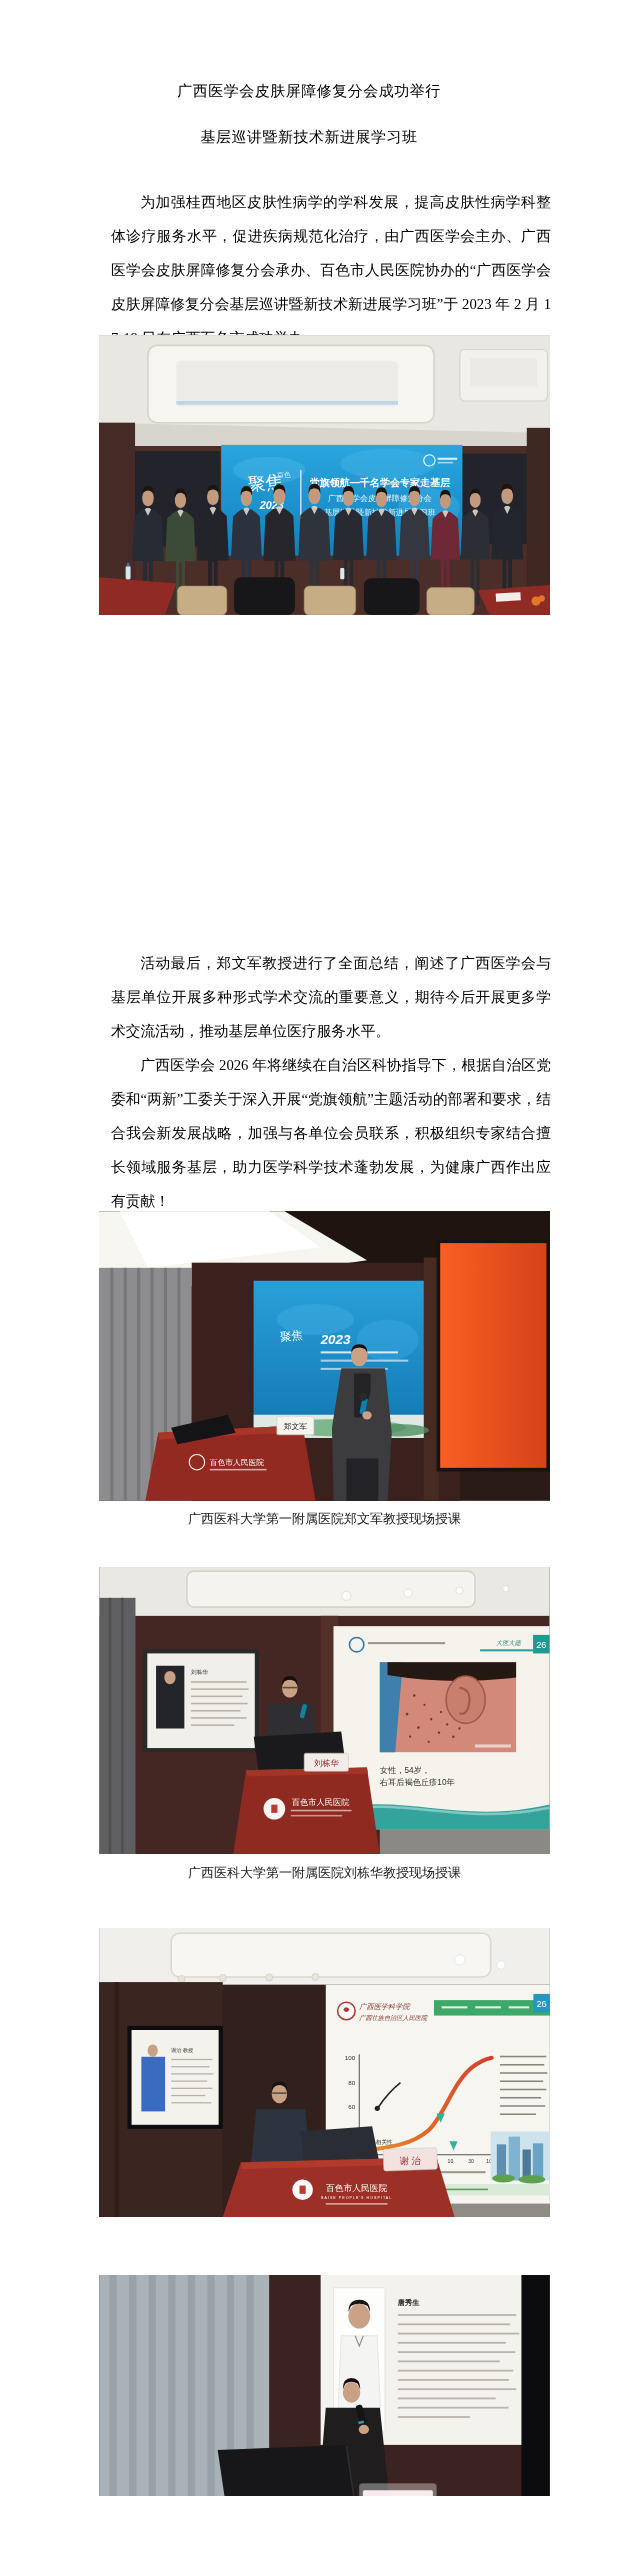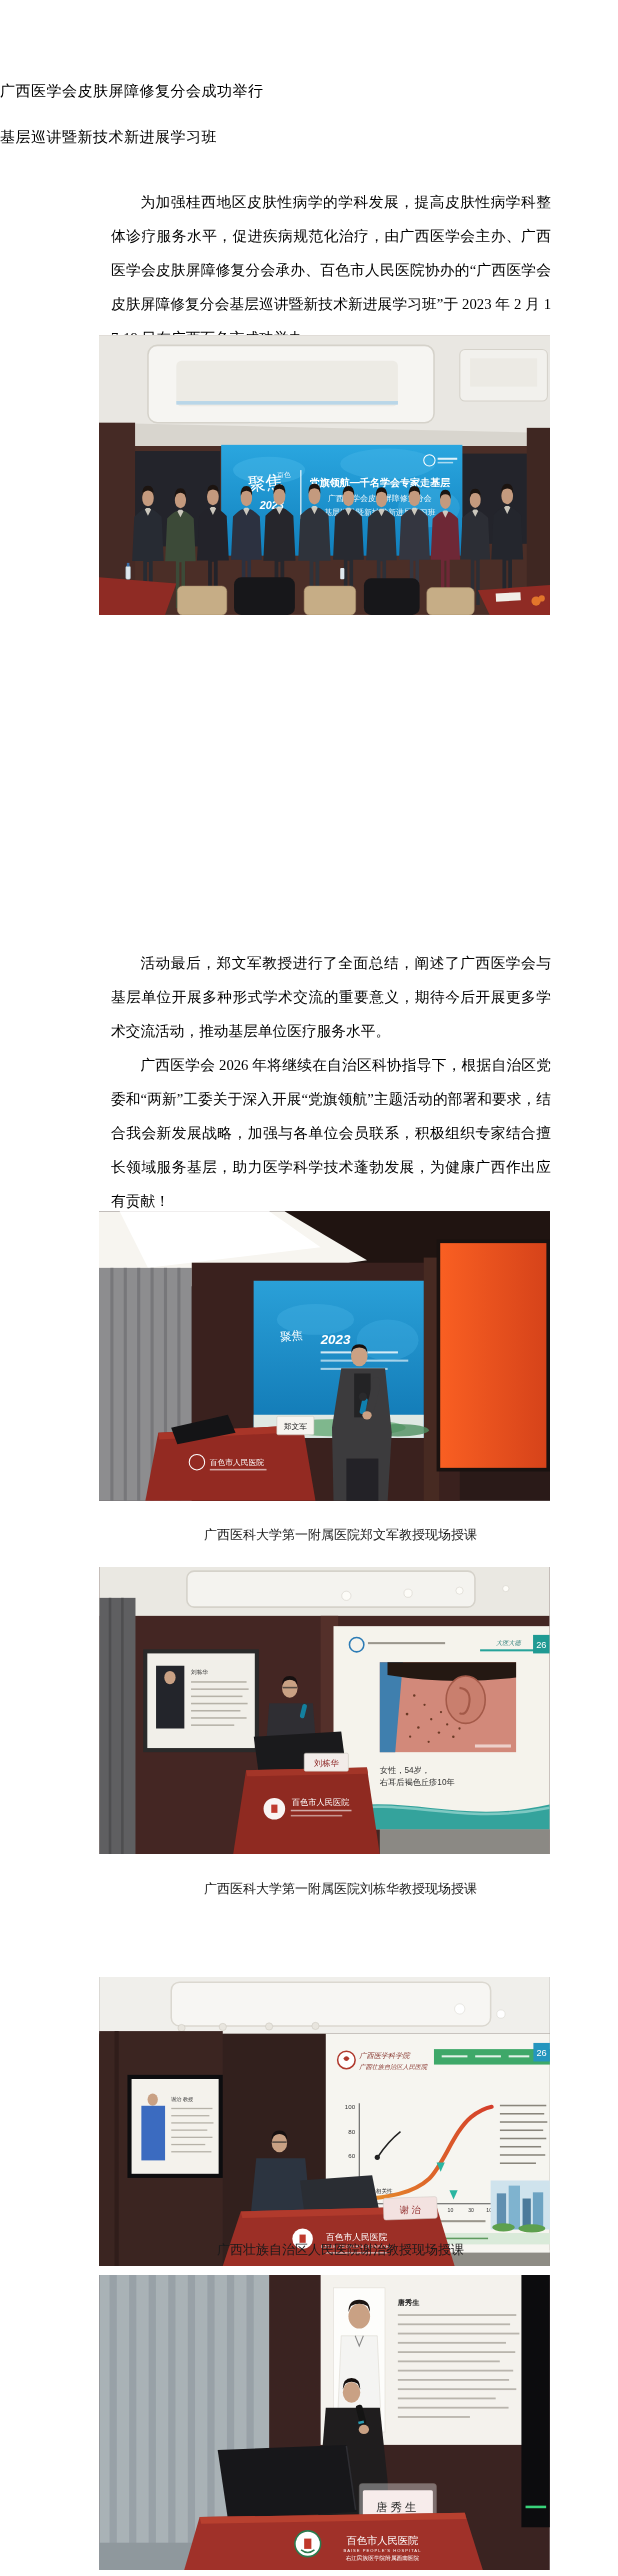--- a/index.html
+++ b/index.html
@@ -1,47 +1,47 @@
 <!DOCTYPE html>
 <html style="font-size:8.2px"><head>
 <meta charset="utf-8">
 <style>
   html,body{margin:0;padding:0;background:#ffffff;}
   .page{
     position:relative;width:618px;height:2668px;background:#ffffff;
     font-family:"Liberation Serif","DejaVu Serif",serif;color:#000;overflow:hidden;
   }
   .title{
-    position:absolute;left:0;width:618px;margin:0;
+    position:absolute;left:0;width:618px;margin:0;text-align:center;
     font-size:15px;font-weight:400;letter-spacing:0.5px;line-height:20.6px;
   }
   .t1{top:81px;}
   .t2{top:127px;}
   .body-par{
     position:absolute;left:95px;width:440px;margin:16px;
     font-size:14.7px;line-height:34px;text-align:justify;text-justify:inter-ideograph;
     text-indent:2em;word-break:break-all;
   }
   .p1{top:169px;}
   .p2{top:624px;}
   .p3{top:930px;}
   .p4{top:1032px;}
   .caption{
-    position:absolute;left:99px;width:451px;margin:16px;text-align:center;
+    position:absolute;left:99px;width:451px;margin:0;text-align:center;
     font-size:13px;line-height:20.6px;color:#1a1a1a;
   }
   .c1{top:1509px;}
   .c2{top:1863px;text-align:center;}
   .c3{top:2224px;}
   figure.photo{position:absolute;left:99px;width:451px;margin:0;padding:0;overflow:hidden;}
   .ph1{top:335px;height:280px;}
   .ph2{top:1211px;height:290px;}
   .ph3{top:1567px;height:287px;}
-  .ph4{top:1977px;height:353px;}
-  .ph5{top:2275px;height:295px;}
+  .ph4{top:1928px;height:353px;}
+  .ph5{top:2275px;height:221px;}
   .photo svg{display:block;}
   text{font-family:"Liberation Sans","DejaVu Sans",sans-serif;}
 </style>
 </head>
 <body>
 
 <div class="page">
 
   <h1 class="title t1">广西医学会皮肤屏障修复分会成功举行</h1>
   <h1 class="title t2">基层巡讲暨新技术新进展学习班</h1>
@@ -397,21 +397,20 @@
         </g>
         <circle cx="395" cy="508" r="20" fill="#ffffff"></circle>
         <rect x="389" y="500" width="12" height="16" fill="#bf3a2e"></rect>
         <text x="500" y="510" font-size="17" fill="#ffffff" text-anchor="middle">百色市人民医院</text>
         <text x="500" y="526" font-size="7" fill="#ffffff" text-anchor="middle" letter-spacing="2">BAISE PEOPLE'S HOSPITAL</text>
         <rect x="440" y="534" width="120" height="3" fill="#ffffff" opacity="0.6"></rect>
       </g>
     </svg>
   </figure>
 
-  <p class="caption c3">广西壮族自治区人民医院谢治教授现场授课</p>
 
   <figure class="photo ph5">
     <svg width="451" height="295" viewBox="0 0 875 573">
       <g>
         <rect width="875" height="573" fill="#3a2321"></rect>
         <rect x="0" y="0" width="330" height="573" fill="#a9b2b6"></rect>
         <rect x="20" y="0" width="14" height="573" fill="#98a1a7"></rect>
         <rect x="58" y="0" width="14" height="573" fill="#98a1a7"></rect>
         <rect x="96" y="0" width="14" height="573" fill="#98a1a7"></rect>
         <rect x="134" y="0" width="14" height="573" fill="#98a1a7"></rect>

